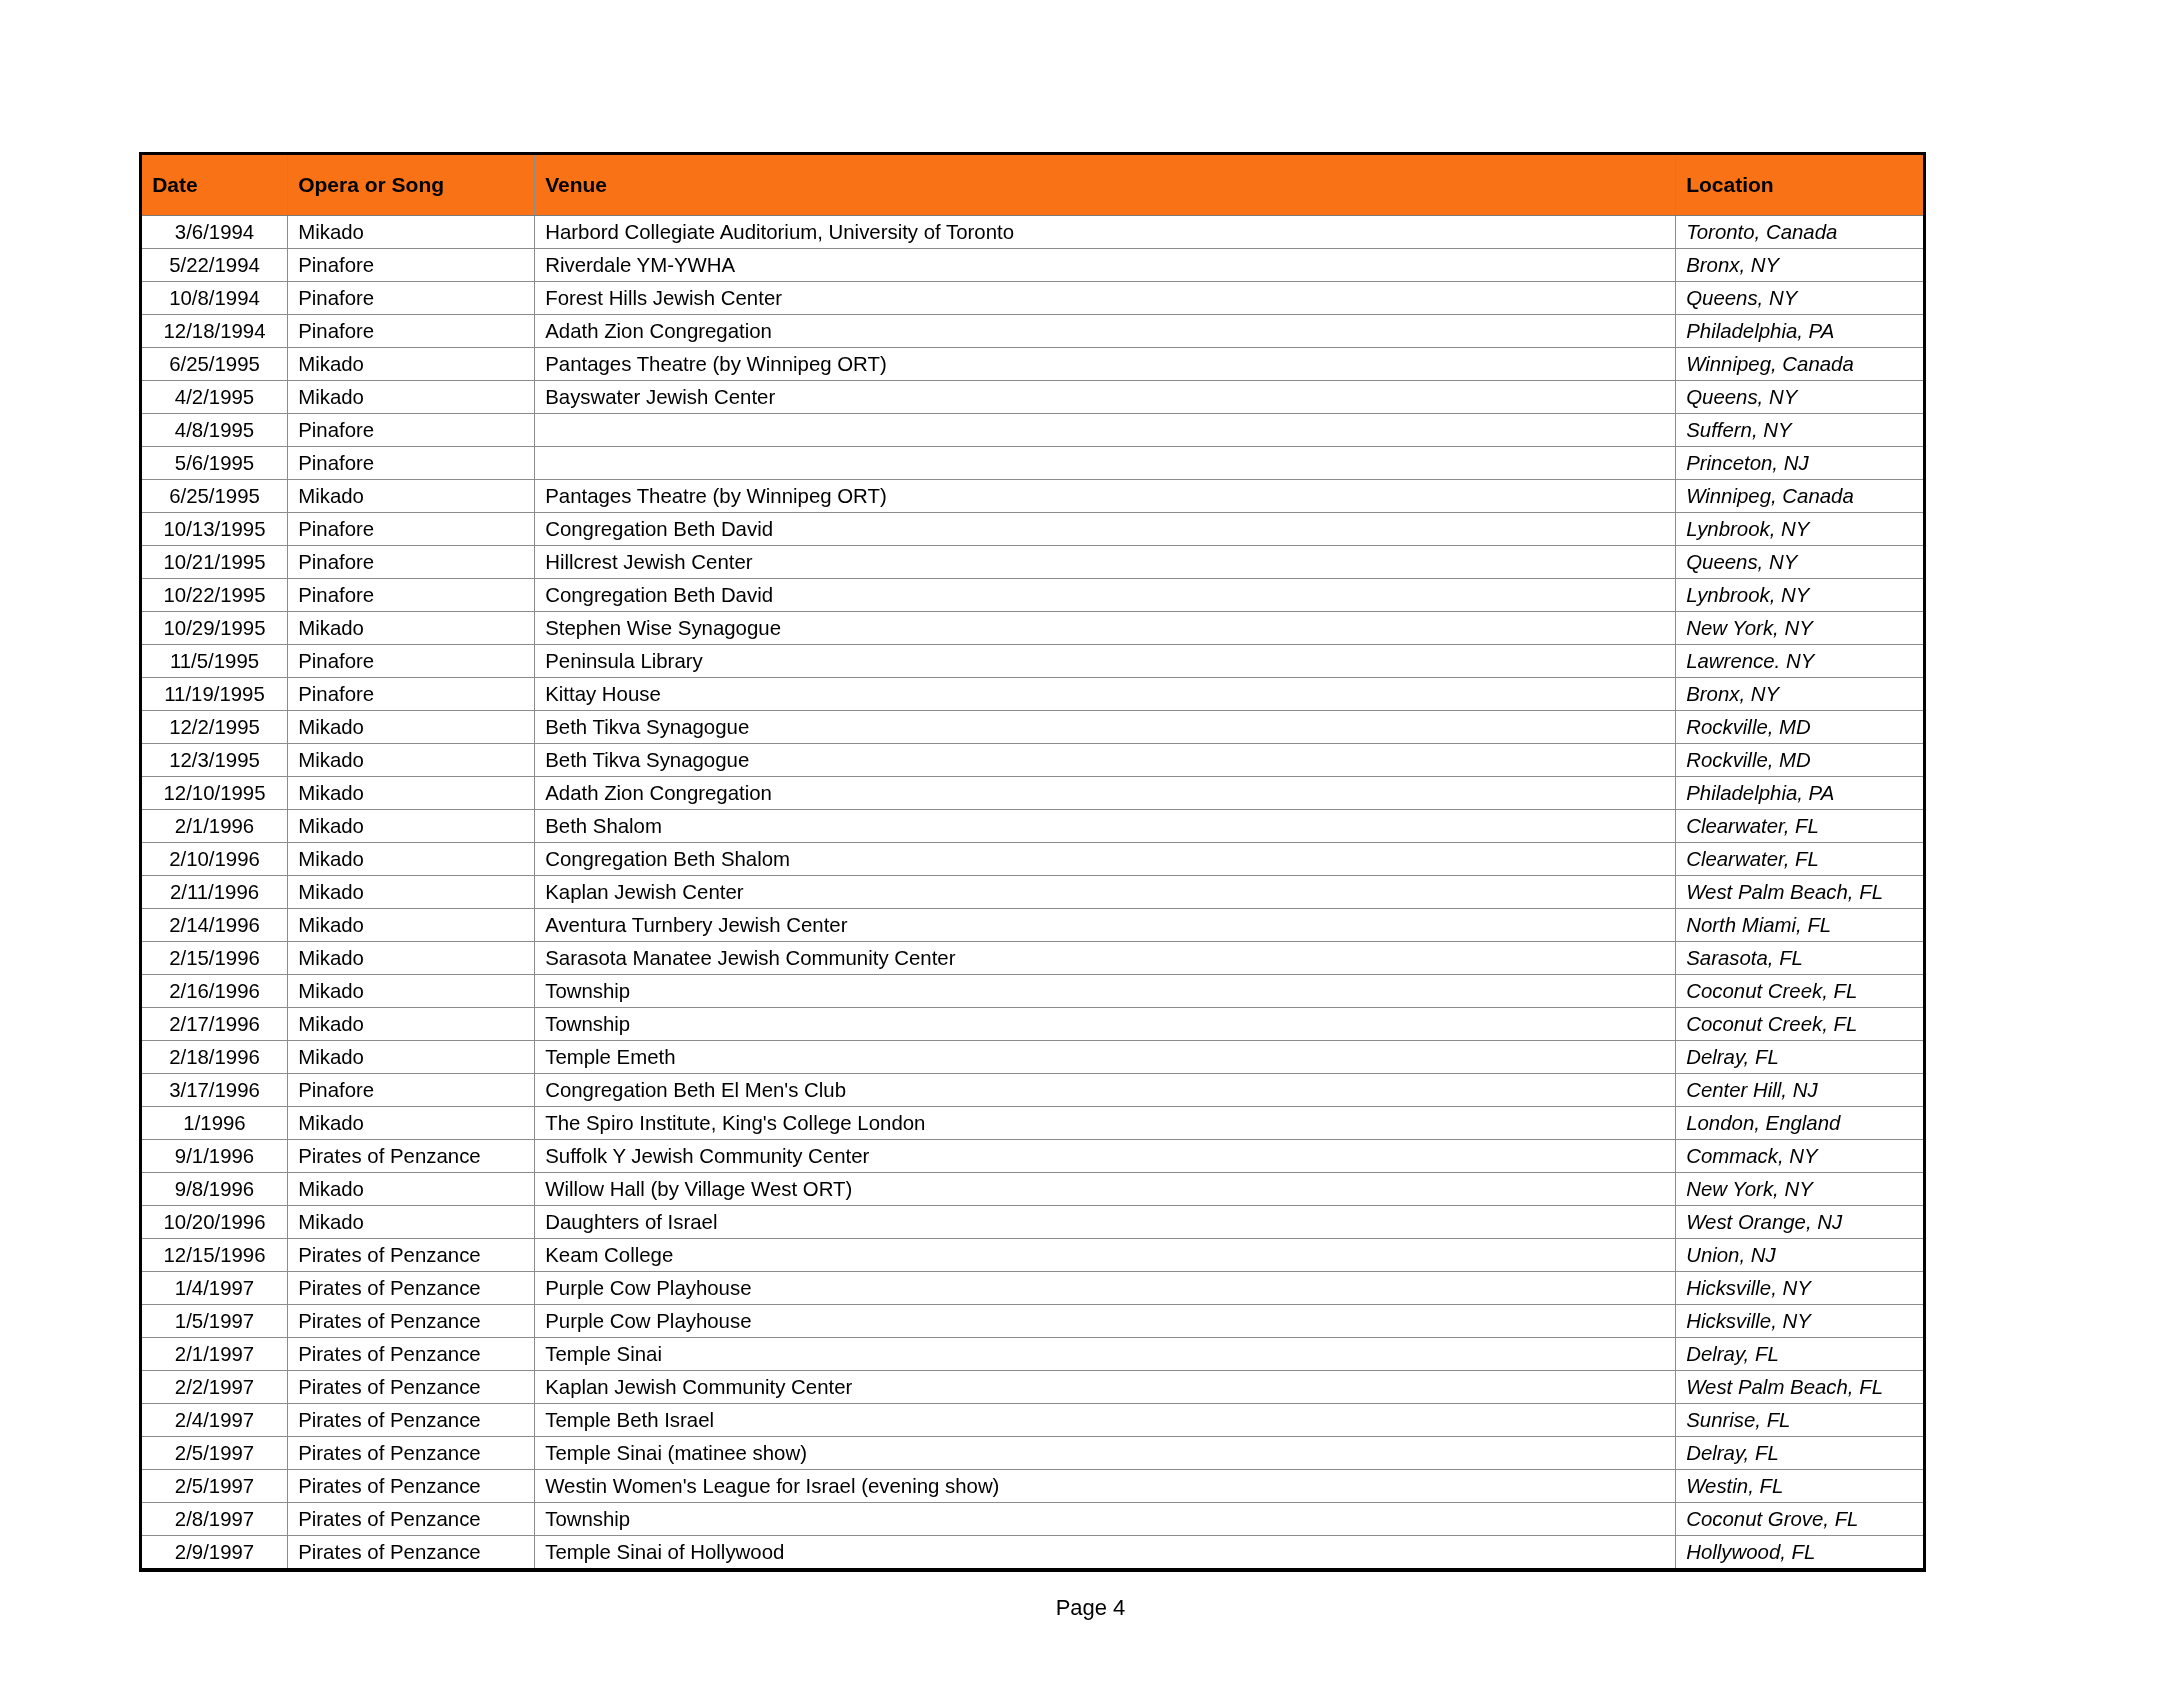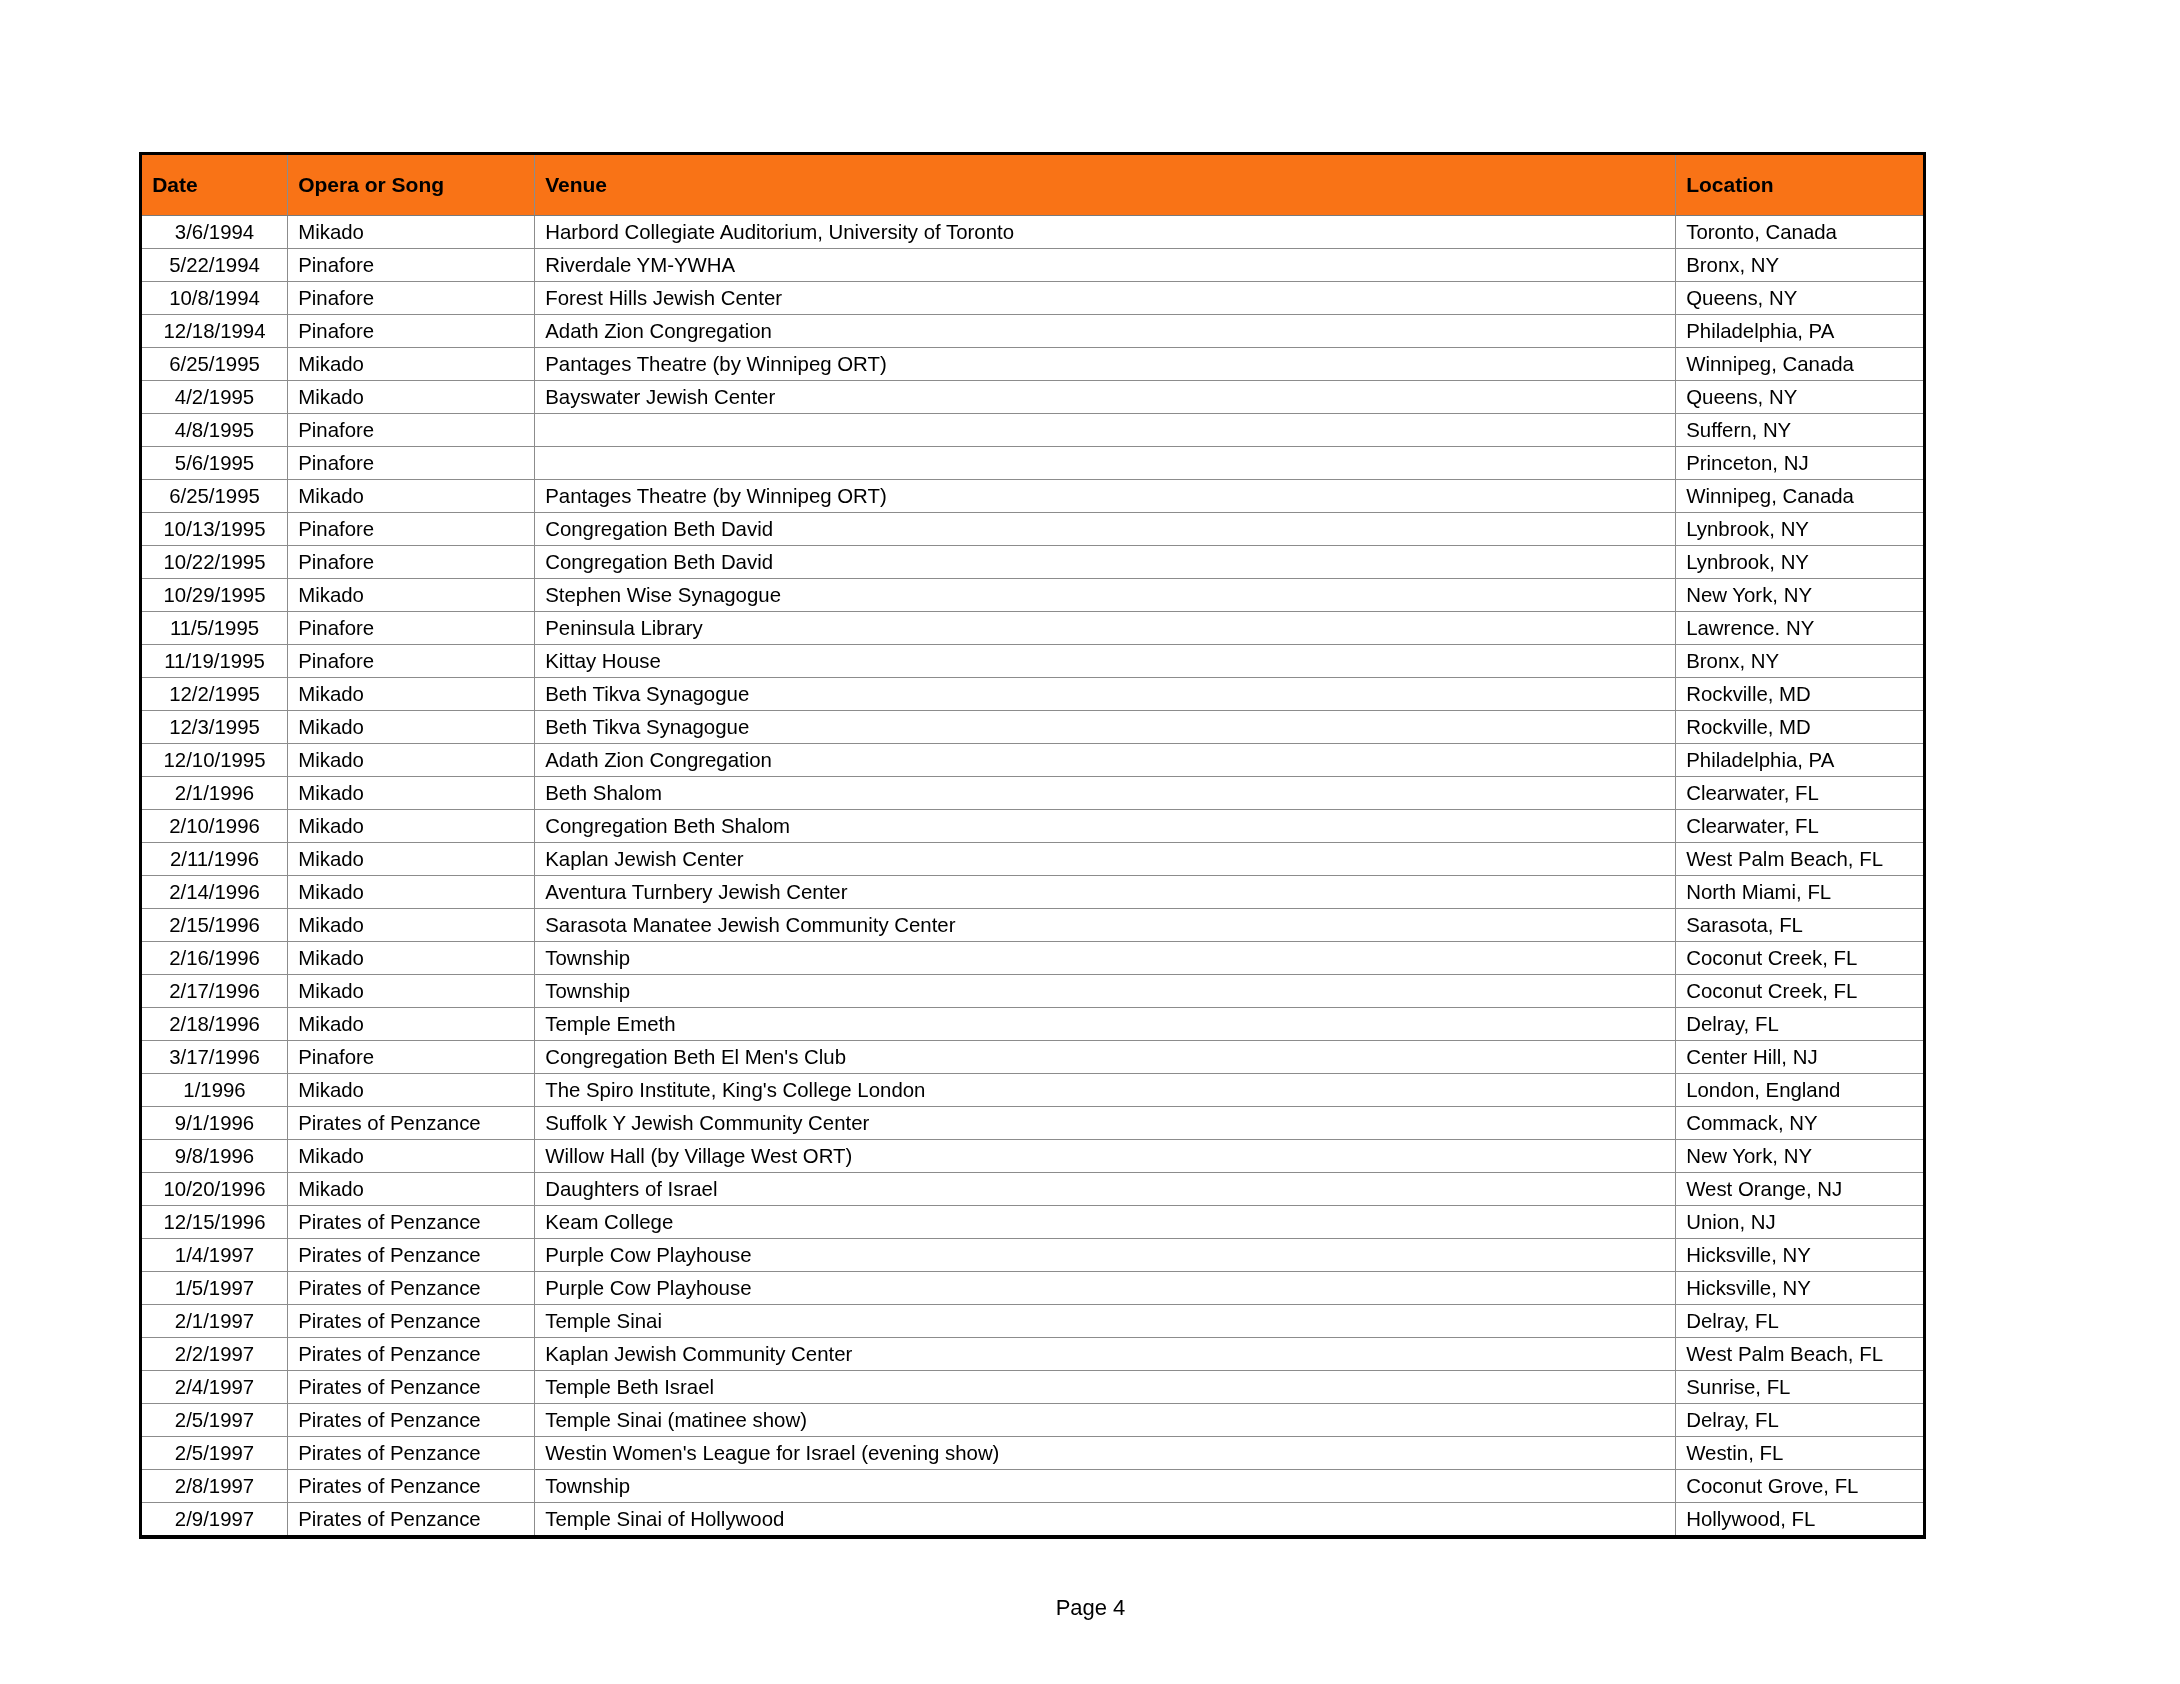--- a/index.html
+++ b/index.html
@@ -67,20 +67,21 @@
     padding: 0 10.2px;
     border-right: 0.9px solid #8c8c8c;
     border-bottom: 0.9px solid #8c8c8c;
     vertical-align: middle;
     white-space: nowrap;
     overflow: hidden;
     background: #ffffff;
   }
   table.schedule tbody td:last-child {
     border-right: none;
+    font-style: italic;
   }
   table.schedule tbody tr:last-child td {
     border-bottom: none;
   }
   td.col-date {
     text-align: center;
     padding-right: 8.5px;
   }
   td.col-opera, td.col-venue, td.col-loc {
     text-align: left;
@@ -172,20 +173,26 @@
             <td class="col-venue">Pantages Theatre (by Winnipeg ORT)</td>
             <td class="col-loc">Winnipeg, Canada</td>
           </tr>
           <tr>
             <td class="col-date">10/13/1995</td>
             <td class="col-opera">Pinafore</td>
             <td class="col-venue">Congregation Beth David</td>
             <td class="col-loc">Lynbrook, NY</td>
           </tr>
           <tr>
+            <td class="col-date">10/21/1995</td>
+            <td class="col-opera">Pinafore</td>
+            <td class="col-venue">Hillcrest Jewish Center</td>
+            <td class="col-loc">Queens, NY</td>
+          </tr>
+          <tr>
             <td class="col-date">10/22/1995</td>
             <td class="col-opera">Pinafore</td>
             <td class="col-venue">Congregation Beth David</td>
             <td class="col-loc">Lynbrook, NY</td>
           </tr>
           <tr>
             <td class="col-date">10/29/1995</td>
             <td class="col-opera">Mikado</td>
             <td class="col-venue">Stephen Wise Synagogue</td>
             <td class="col-loc">New York, NY</td>

